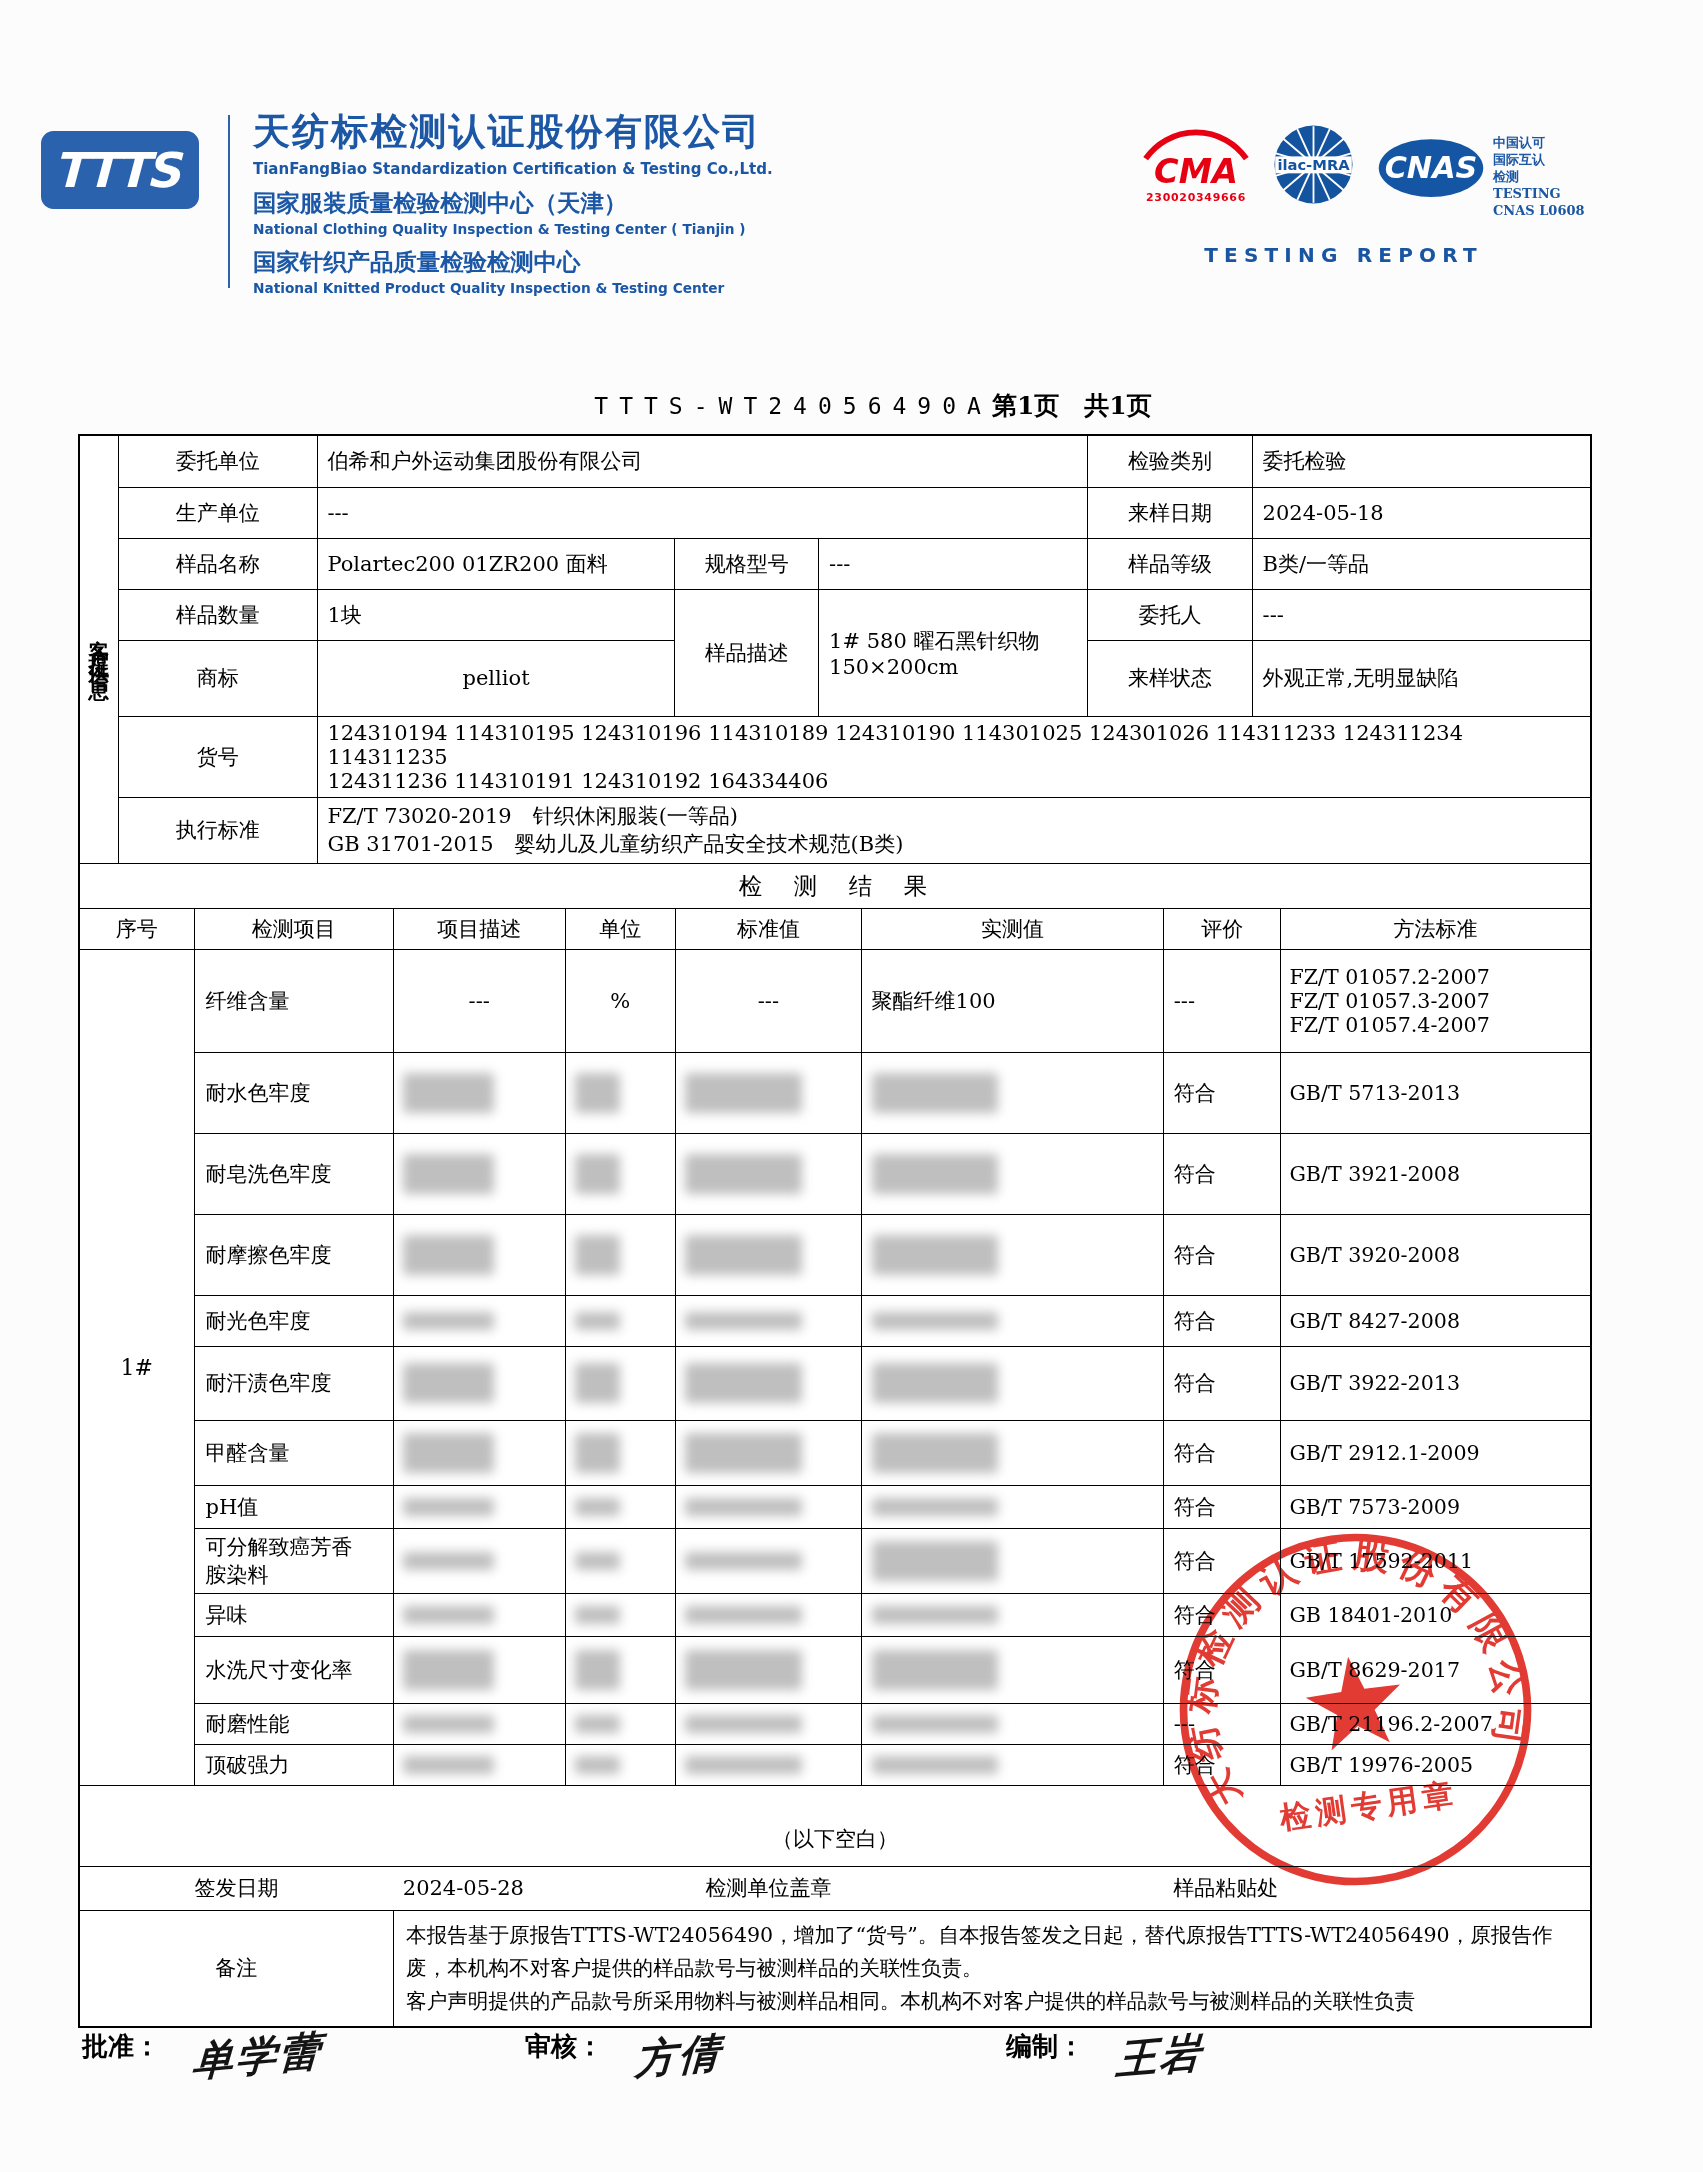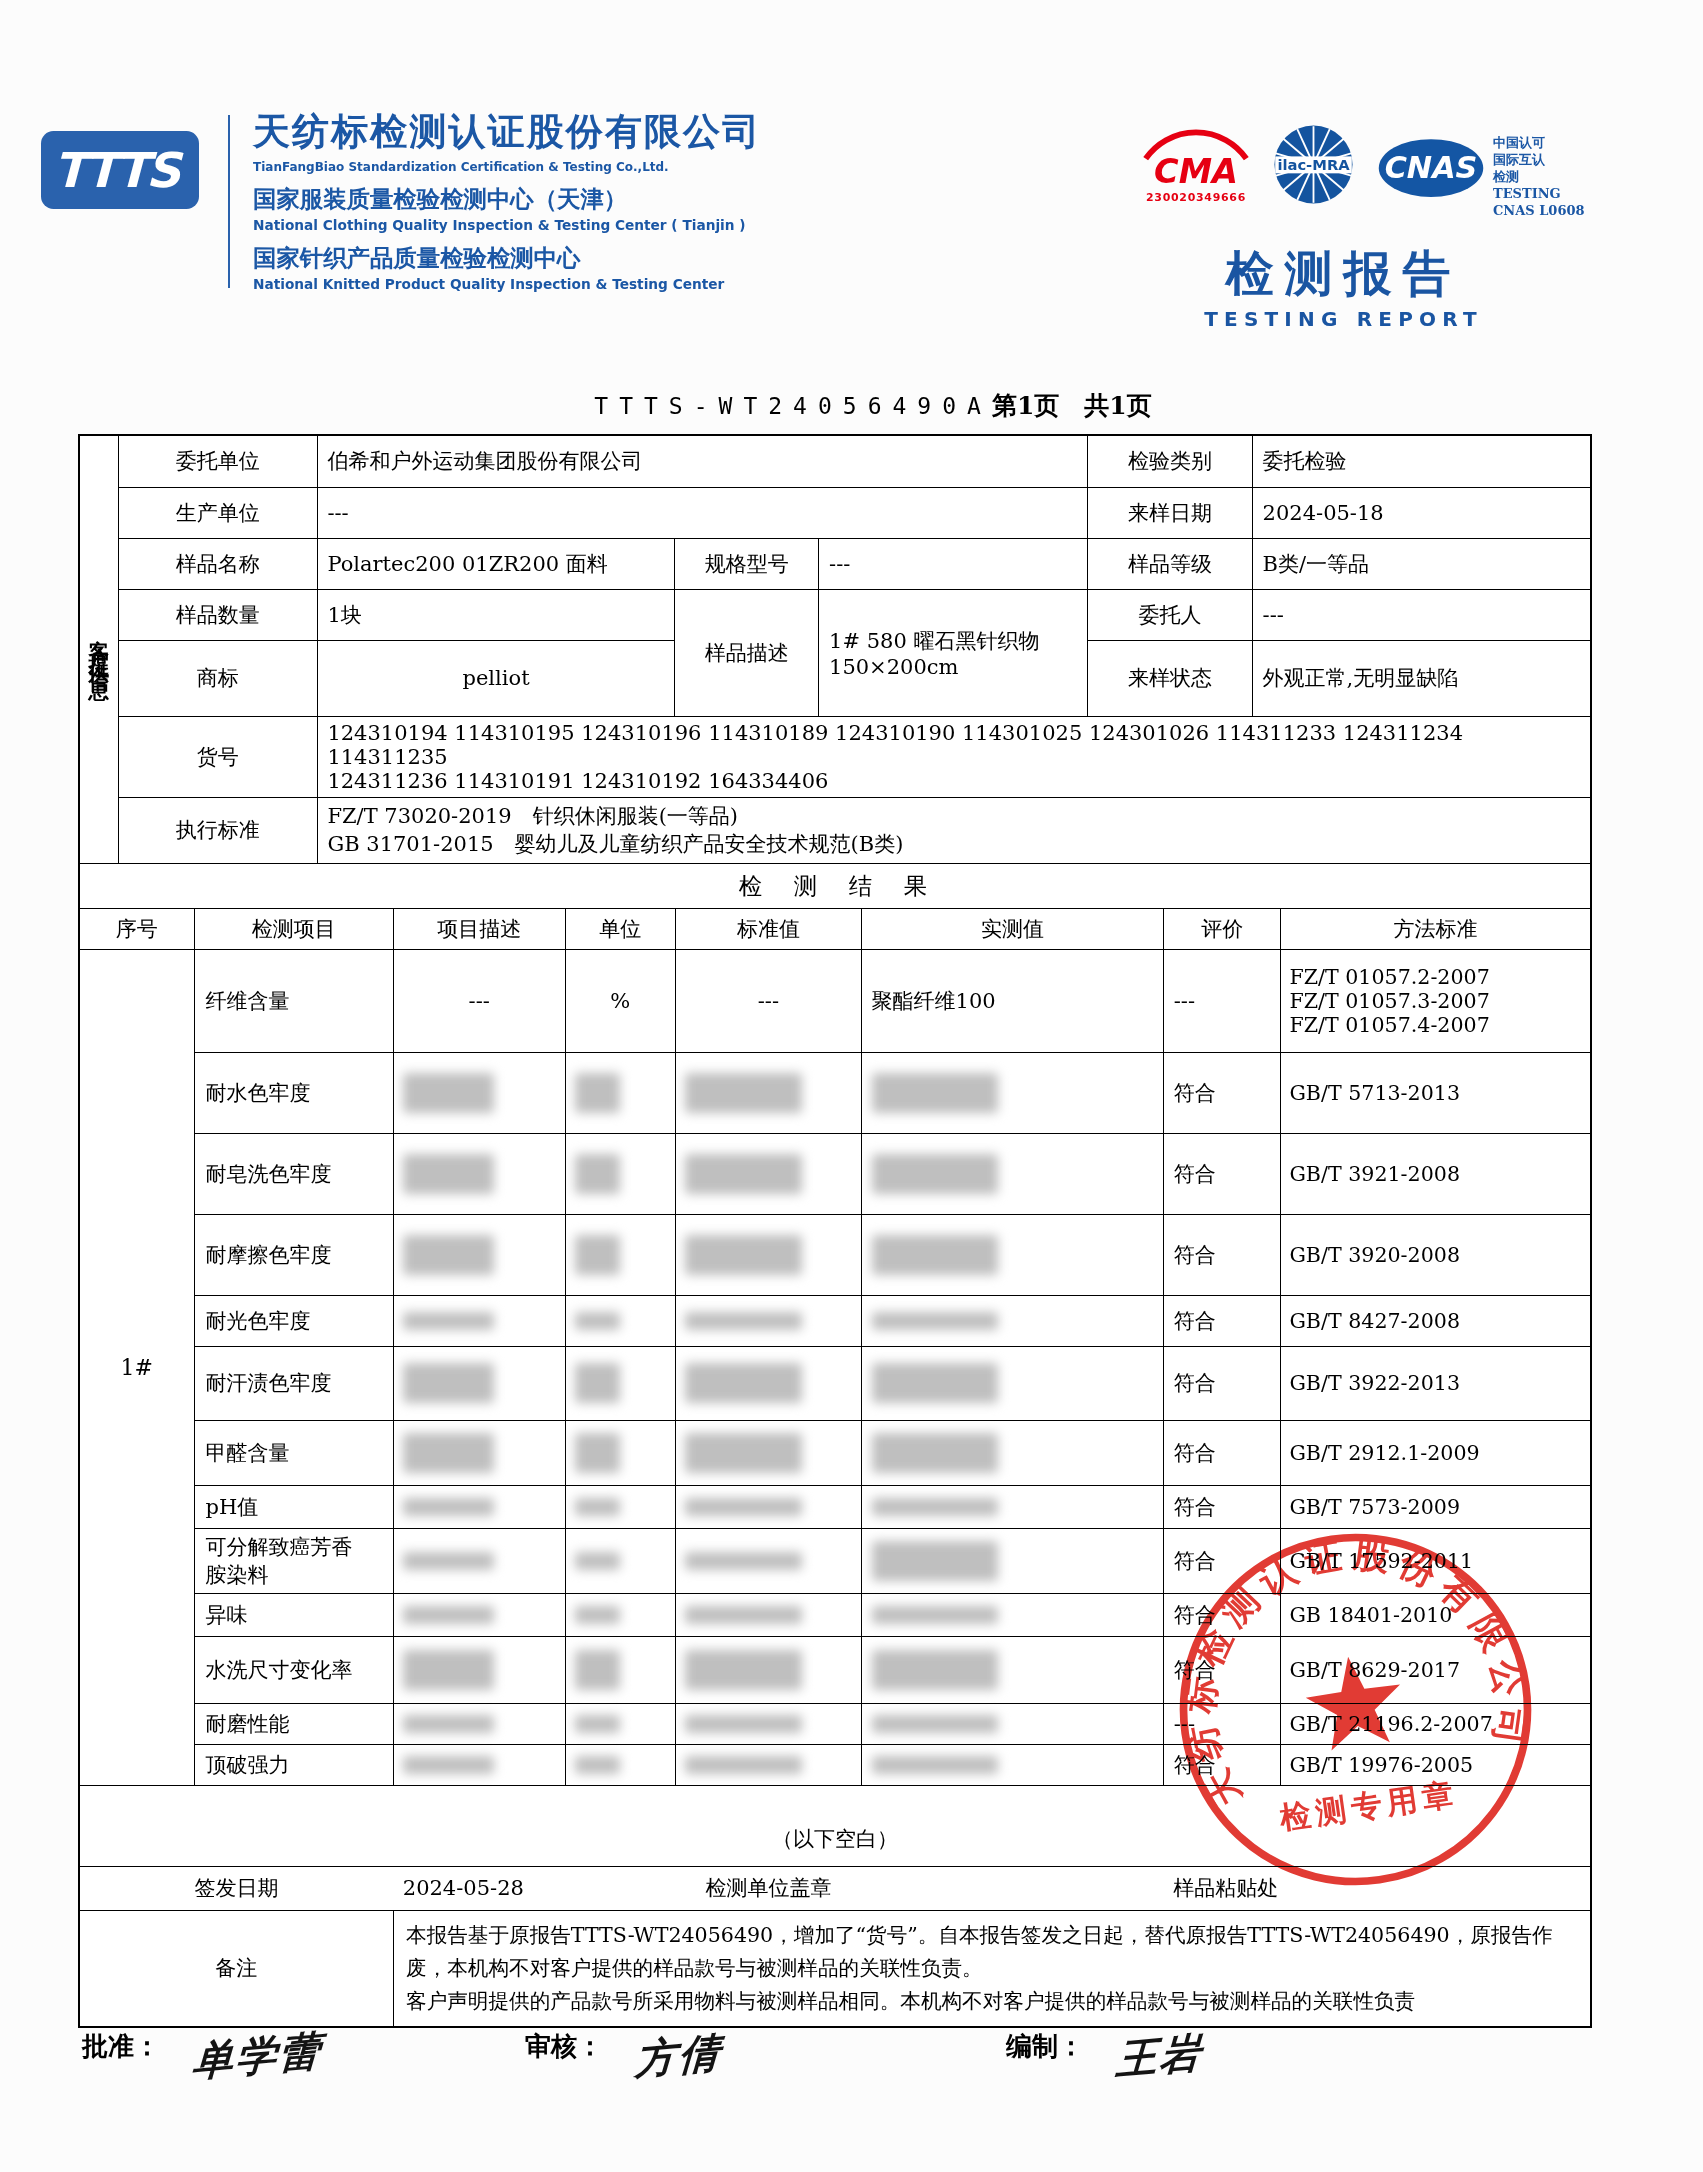--- a/index.html
+++ b/index.html
@@ -10,21 +10,21 @@
   .pre{white-space:pre-line;}
 
   
   .tttslogo{left:41px;top:131px;width:158px;height:78px;background:#2a62ad;border-radius:12.4px;
     display:flex;align-items:center;justify-content:center;}
   .tttslogo span{color:#fff;font-size:48px;font-weight:bold;font-style:italic;letter-spacing:-2.7px;
     font-family:"DejaVu Sans",sans-serif;transform:skewX(-4deg);}
   .hdr-divider{left:228px;top:115px;width:2.1px;height:173px;background:#2a62ad;}
   .company{left:253px;top:107px;width:866px;color:#1b57a5;}
   .co-cn{font-size:37px;font-weight:bold;letter-spacing:2.1px;}
-  .co-en{font-size:12px;font-weight:bold;margin-top:2.7px;font-family:"DejaVu Sans",sans-serif;}
+  .co-en{font-size:15px;font-weight:bold;margin-top:2.7px;font-family:"DejaVu Sans",sans-serif;}
   .ct-cn{font-size:23.4px;font-weight:bold;margin-top:9.6px;}
   .ct-en{font-size:13.7px;font-weight:bold;margin-top:1.4px;font-family:"DejaVu Sans",sans-serif;}
   .cma{left:1134px;top:128px;}
   .ilac{left:1273px;top:124px;}
   .cnas{left:1376px;top:135px;}
   .cnas-side{left:1493px;top:135px;width:117px;color:#1b57a5;font-size:13px;line-height:1.3;
     font-weight:bold;}
   .cma-t{font:italic bold 46px "DejaVu Sans",sans-serif;fill:#e60012;}
   .cma-n{font:bold 15px "DejaVu Sans",sans-serif;fill:#e60012;letter-spacing:1px;}
   .ilac-t{font:bold 20px "DejaVu Sans",sans-serif;fill:#14549f;}
@@ -138,21 +138,20 @@
       <text class="cnas-t" x="80" y="63" text-anchor="middle">CNAS</text>
     </svg>
   </div>
   <div class="cnas-side abs pre">中国认可
 国际互认
 检测
 TESTING
 CNAS L0608</div>
 
   <div class="rpt abs">
-    <div class="rpt-cn">检测报告</div>
     <div class="rpt-en">TESTING  REPORT</div>
   </div>
 
   <div class="meta abs">
     <span class="rno">TTTS-WT24056490A</span>
     <span class="pinfo">第1页　共1页</span>
   </div>
 
   <div class="wrap abs">
 

